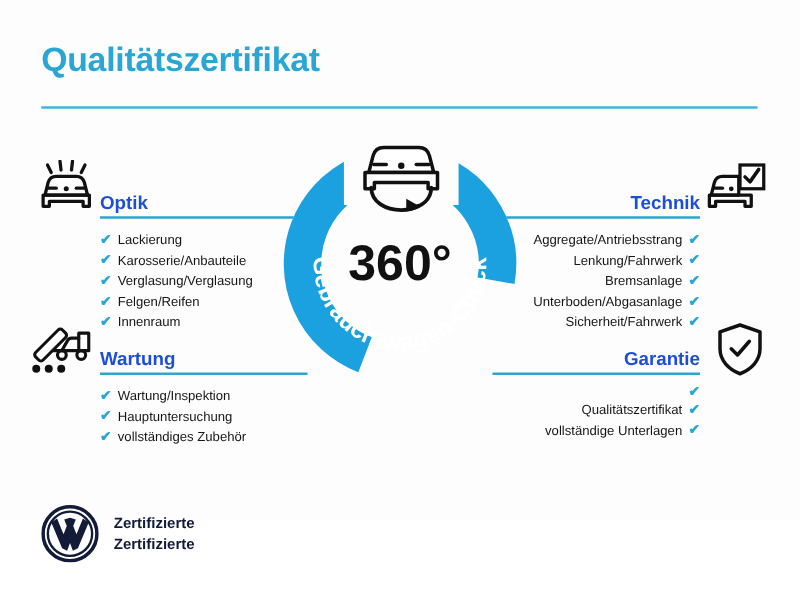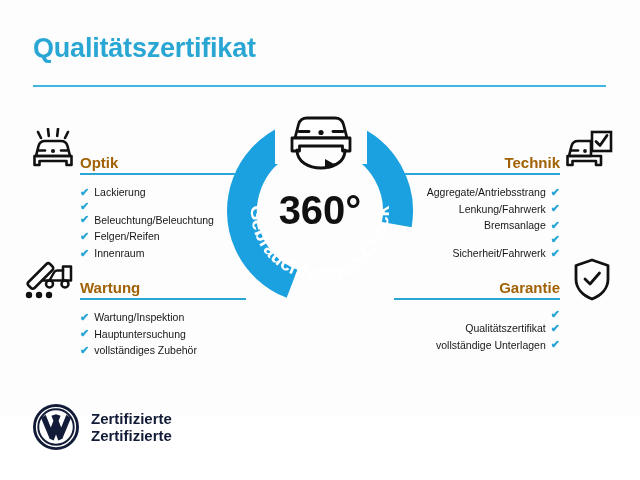--- a/index.html
+++ b/index.html
@@ -48,21 +48,21 @@
   }
   .block-head {
     position: relative;
     height: 30px;
   }
   .block-title {
     position: absolute;
     bottom: 4px;
     font-size: 15px;
     font-weight: bold;
-    color: #a16207;
+    color: #1d4ed8;
     white-space: nowrap;
   }
   .block.left .block-title { left: 0; }
   .block.right .block-title { right: 0; }
 
   .block-rule {
     position: absolute;
     left: 0;
     bottom: 0;
     width: 100%;
@@ -118,21 +118,21 @@
     display: flex;
     align-items: center;
   }
   .vw-mark {
     width: 46px;
     height: 46px;
     flex: 0 0 46px;
   }
   .footer-text {
     margin-left: 12px;
-    font-size: 15px;
+    font-size: 12px;
     font-weight: bold;
     color: #121b37;
     line-height: 17px;
   }
 </style>
 </head>
 <body>
 
 <div id="page">
 
@@ -162,24 +162,25 @@
       <div class="block-title">Optik</div>
       <div class="block-rule"></div>
     </div>
     <ul class="item-list" style="margin-top:9px;">
       <li>
         <span class="check">✔</span>
         <span>Lackierung</span>
       </li>
       <li>
         <span class="check">✔</span>
-      </li>
-      <li>
-        <span class="check">✔</span>
-        <span>Beleuchtung/Beleuchtung</span>
+        <span>Karosserie/Anbauteile</span>
+      </li>
+      <li>
+        <span class="check">✔</span>
+        <span>Verglasung/Verglasung</span>
       </li>
       <li>
         <span class="check">✔</span>
         <span>Felgen/Reifen</span>
       </li>
       <li>
         <span class="check">✔</span>
         <span>Innenraum</span>
       </li>
     </ul>
@@ -248,20 +249,21 @@
       </li>
       <li>
         <span>Lenkung/Fahrwerk</span>
         <span class="check">✔</span>
       </li>
       <li>
         <span>Bremsanlage</span>
         <span class="check">✔</span>
       </li>
       <li>
+        <span>Unterboden/Abgasanlage</span>
         <span class="check">✔</span>
       </li>
       <li>
         <span>Sicherheit/Fahrwerk</span>
         <span class="check">✔</span>
       </li>
     </ul>
   </div>
 
   <div class="sec-icon" style="left:572px; top:258px;">

